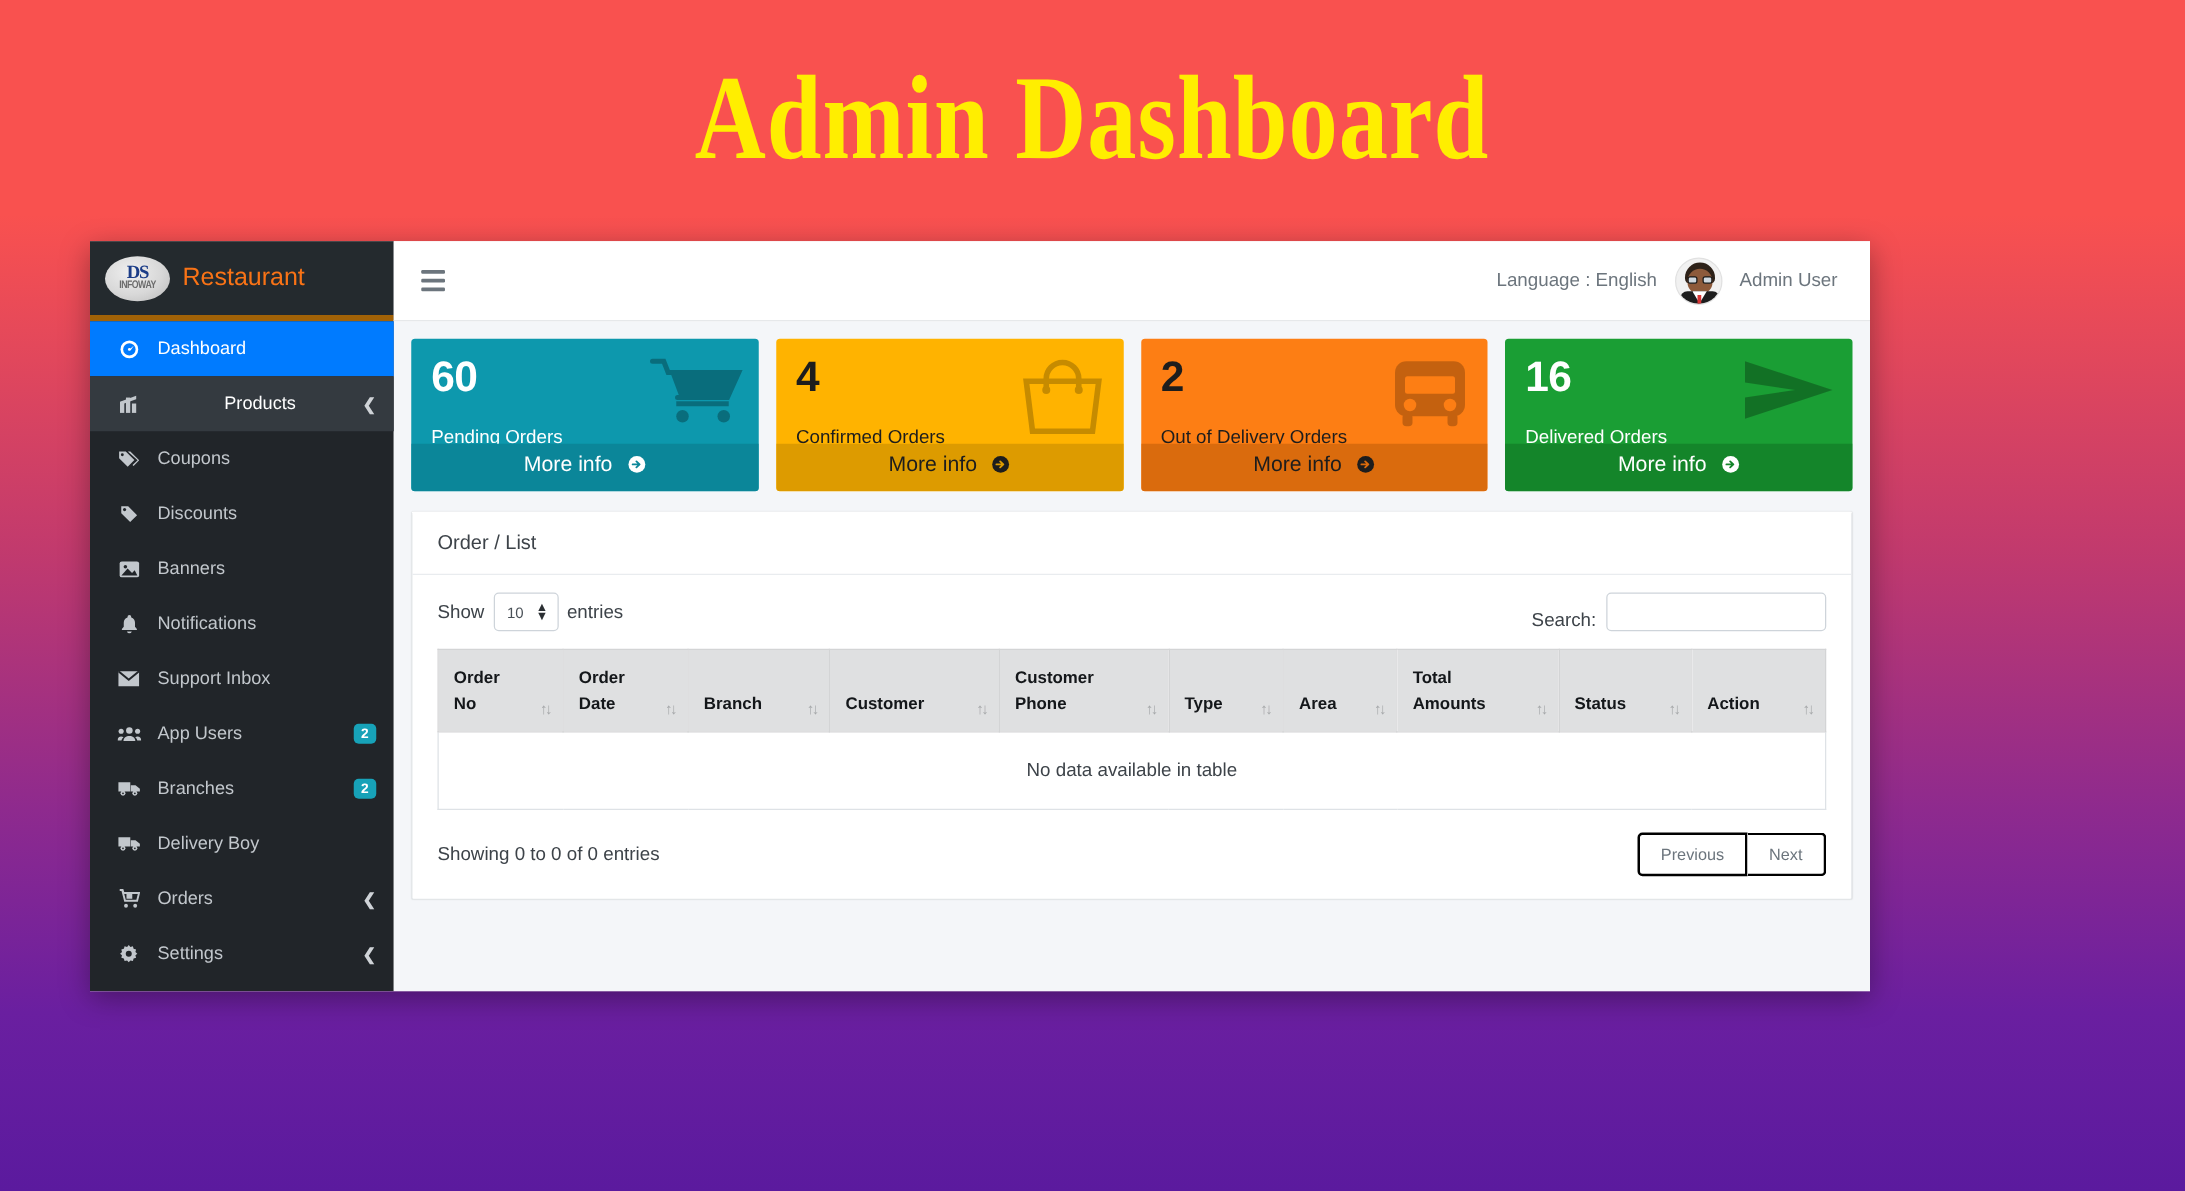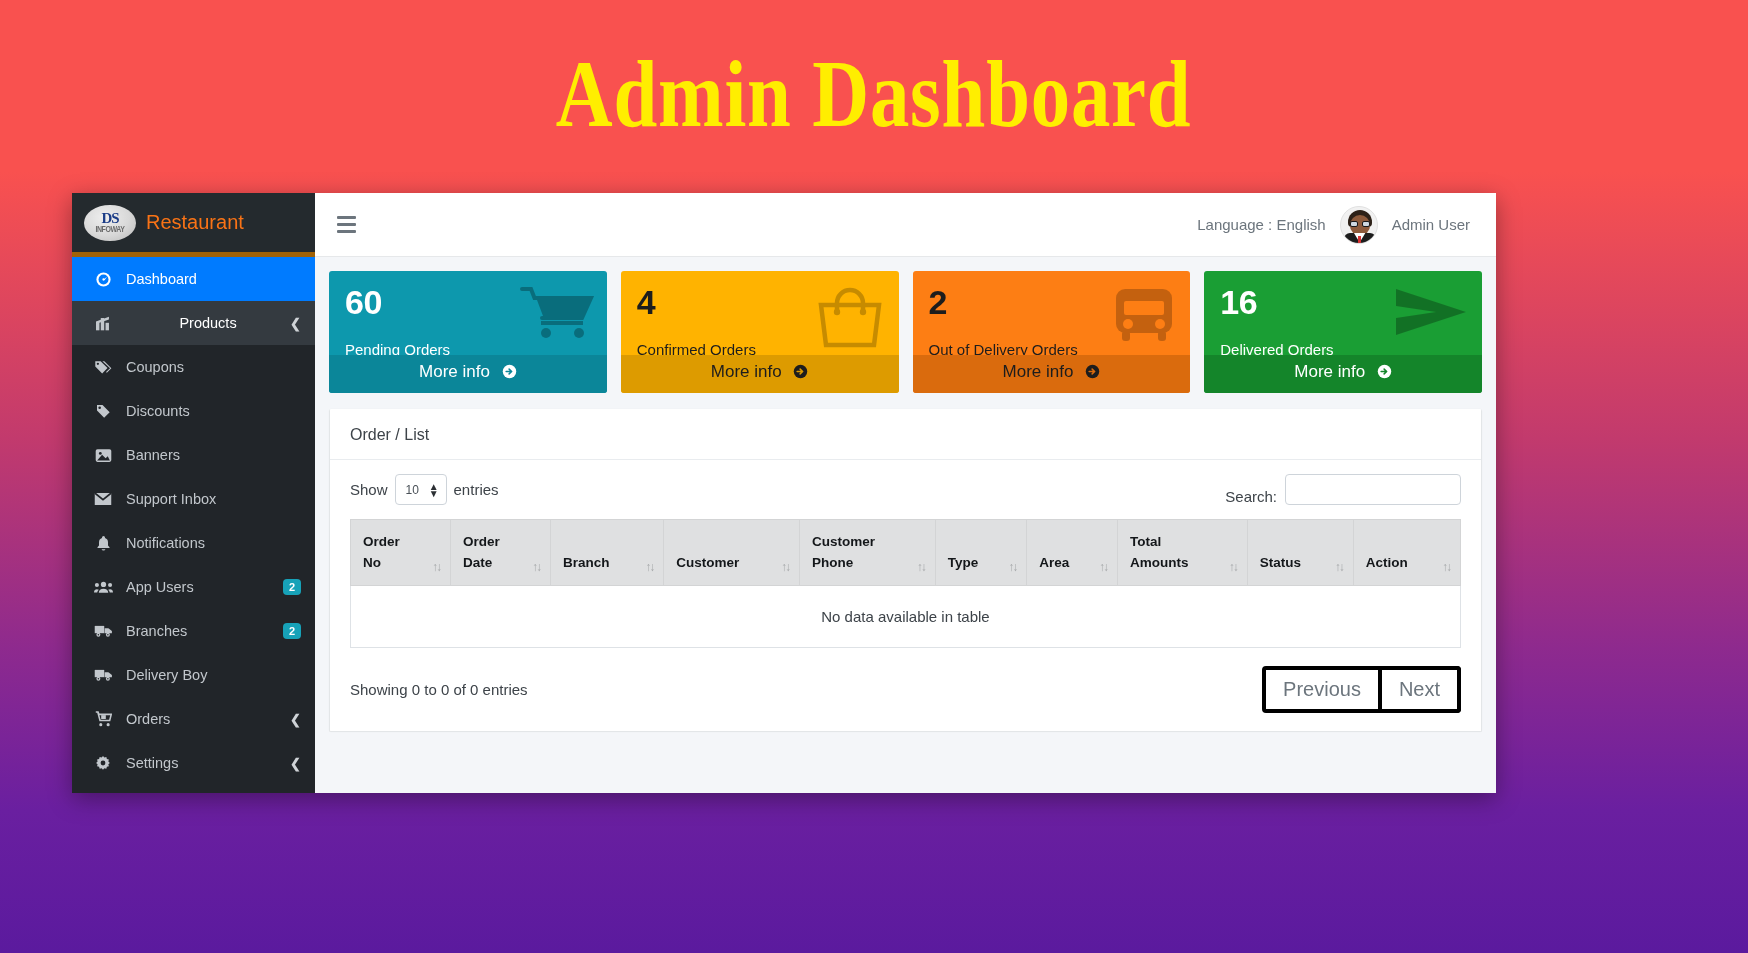--- a/index.html
+++ b/index.html
@@ -206,22 +206,22 @@
   table.dt td.empty {
     border:1px solid #dee2e6;
     text-align:center;
     font-size:15px; color:#3d4349;
     padding:22px 0;
   }
   .dt-bottom { display:flex; align-items:center; margin-top:18px; }
   .dt-info { font-size:15px; color:#3d4349; }
   .pager { margin-left:auto; display:flex; }
   .pager button {
-    border:4px solid #000000; background:#fff;
-    color:#6c757d; font-size:20px;
+    border:2px solid #000000; background:#fff;
+    color:#6c757d; font-size:13px;
     padding:8px 17px;
     font-family:"Liberation Sans", sans-serif;
     cursor:pointer;
   }
   .pager button:first-child { border-radius:4px 0 0 4px; }
   .pager button:last-child { border-radius:0 4px 4px 0; border-left:none; }
 </style>
 </head>
 <body>
 
@@ -293,36 +293,36 @@
               <rect x="1" y="1" width="22" height="18" rx="2.5" fill="currentColor"></rect>
               <circle cx="7.5" cy="7" r="2" fill="#212529"></circle>
               <path d="M3 17 L10 9 L15 14 L18 11 L21 17 Z" fill="#212529"></path>
             </svg>
         </span>
         <span class="nav-label">Banners</span>
       </div>
 
       <div class="nav-item">
         <span class="nav-ico">
+          <svg width="15" height="17" viewBox="0 0 20 22" fill="currentColor">
+              <path d="M10 1a2 2 0 0 1 2 2v.6a6 6 0 0 1 4 5.6v4.3l2 2.5v1H2v-1l2-2.5V9.2a6 6 0 0 1 4-5.6V3a2 2 0 0 1 2-2z"></path>
+              <path d="M7.4 18.5a2.7 2.7 0 0 0 5.2 0z"></path>
+            </svg>
+        </span>
+        <span class="nav-label">Notifications</span>
+      </div>
+
+      <div class="nav-item">
+        <span class="nav-ico">
           <svg width="18" height="14" viewBox="0 0 24 18" fill="currentColor">
               <path d="M1 1h22v16H1z"></path>
               <path d="M1 1 L12 10 L23 1" fill="none" stroke="#212529" stroke-width="2.2"></path>
             </svg>
         </span>
         <span class="nav-label">Support Inbox</span>
-      </div>
-
-      <div class="nav-item">
-        <span class="nav-ico">
-          <svg width="15" height="17" viewBox="0 0 20 22" fill="currentColor">
-              <path d="M10 1a2 2 0 0 1 2 2v.6a6 6 0 0 1 4 5.6v4.3l2 2.5v1H2v-1l2-2.5V9.2a6 6 0 0 1 4-5.6V3a2 2 0 0 1 2-2z"></path>
-              <path d="M7.4 18.5a2.7 2.7 0 0 0 5.2 0z"></path>
-            </svg>
-        </span>
-        <span class="nav-label">Notifications</span>
       </div>
 
       <div class="nav-item">
         <span class="nav-ico">
           <svg width="19" height="14" viewBox="0 0 26 18" fill="currentColor">
               <circle cx="13" cy="5.5" r="3.6"></circle>
               <path d="M6.5 17c0-3.6 2.9-5.6 6.5-5.6s6.5 2 6.5 5.6z"></path>
               <circle cx="4" cy="6.2" r="2.8"></circle>
               <path d="M0 16.4c0-2.8 1.8-4.3 4-4.3 1 0 1.9.3 2.6.8-1.3 1-2 2.3-2.2 3.5z"></path>
               <circle cx="22" cy="6.2" r="2.8"></circle>

